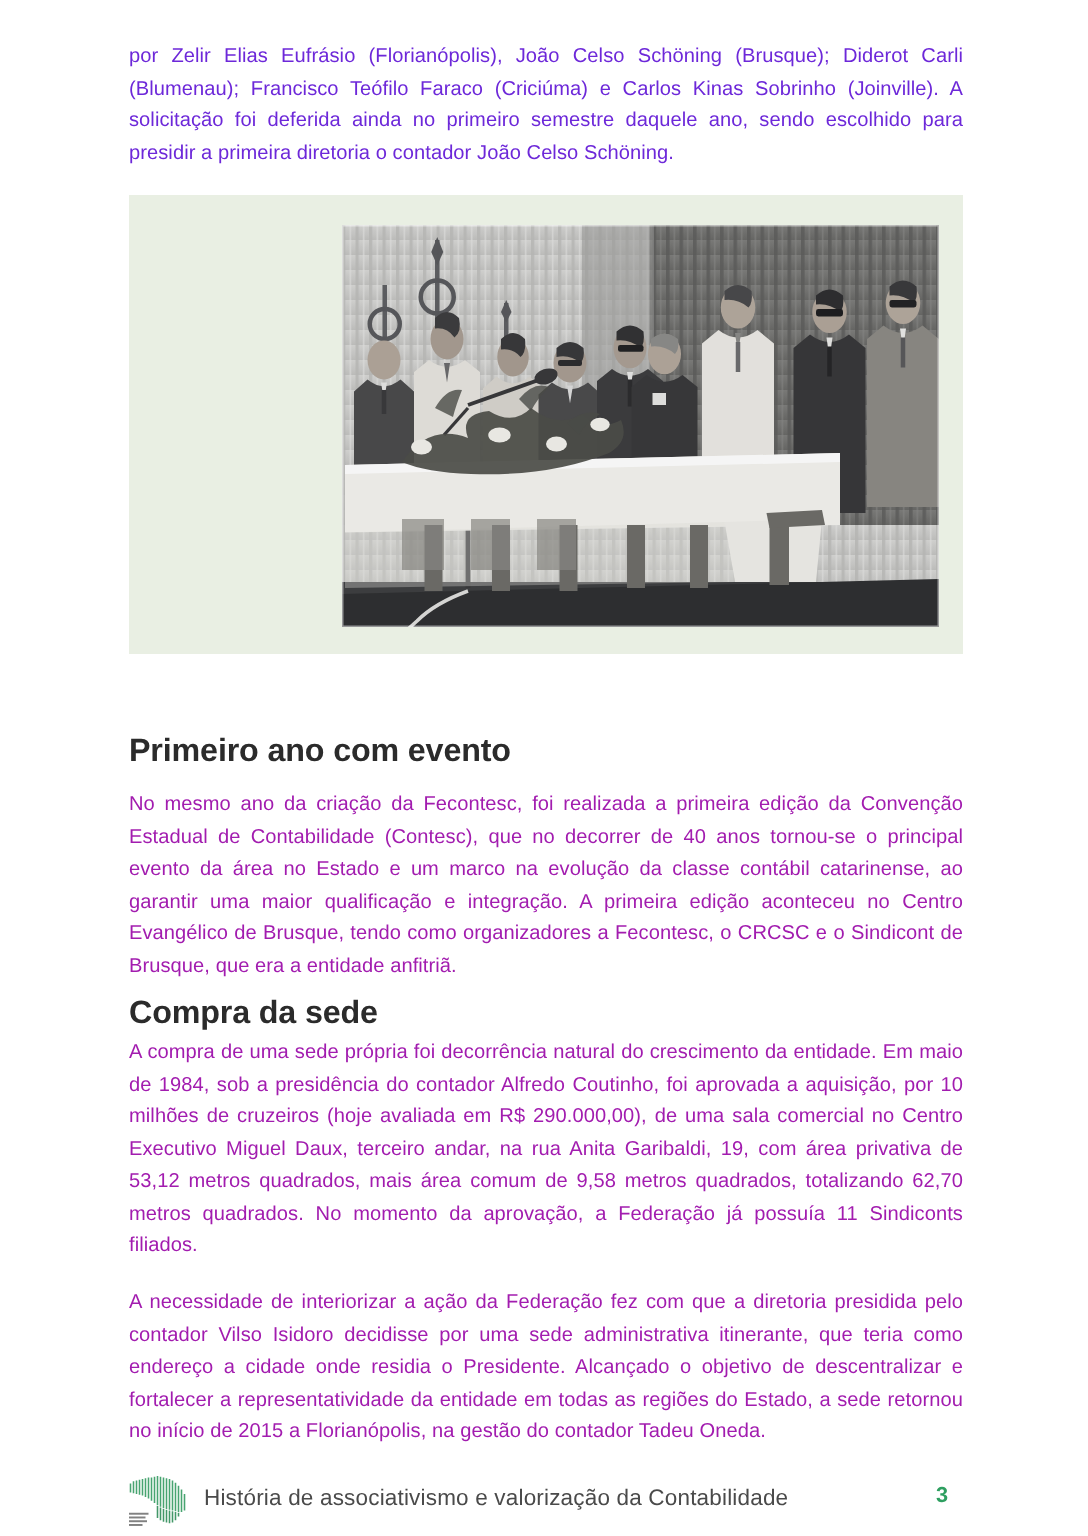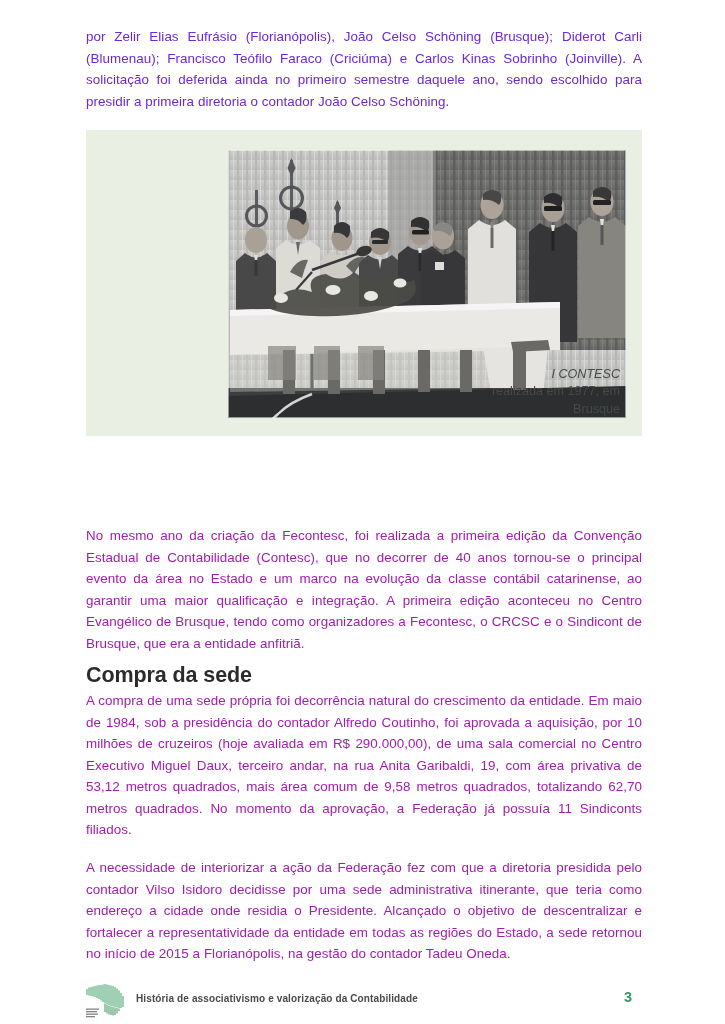--- a/index.html
+++ b/index.html
@@ -109,25 +109,24 @@
     position: absolute;
     left: 82px;
     top: 0px;
     width: 46px;
     height: 38px;
   }
   .footer-text {
     position: absolute;
     left: 136px;
     top: 11px;
-    font-size: 10px;
+    font-size: 15px;
     line-height: 12px;
     color: #4a4a4a;
     letter-spacing: 0.12px;
-    font-weight: bold;
   }
   .footer-page {
     position: absolute;
     left: 624px;
     top: 7px;
     font-size: 14.5px;
     font-weight: bold;
     color: #2e9f60;
     letter-spacing: 0.3px;
   }
@@ -294,26 +293,23 @@
           <rect x="130" y="196" width="26" height="34"></rect>
         </g>
 
         <path d="M84 244 q-22 8 -34 20 q-10 9 -4 4" stroke="#dededc" stroke-width="2.4" fill="none"></path>
 
         <rect x="0" y="0" width="398" height="268" fill="#000" opacity="0.04"></rect>
         <rect x="0" y="0" width="398" height="268" fill="none" stroke="#ffffff" stroke-width="2" opacity="0.5"></rect>
       </svg>
     </div>
 
-    <div class="figure-caption">
-      <span class="cap-em">I CONTESC</span><br>
-      <span>realizada em 1977, em Brusque</span>
-    </div>
   </div>
 
+  <div class="heading" id="heading-evento">Primeiro ano com evento</div>
   <div class="body-par" id="par-evento">No mesmo ano da criação da Fecontesc, foi realizada a primeira edição da Convenção Estadual de Contabilidade (Contesc), que no decorrer de 40 anos tornou-se o principal evento da área no Estado e um marco na evolução da classe contábil catarinense, ao garantir uma maior qualificação e integração. A primeira edição aconteceu no Centro Evangélico de Brusque, tendo como organizadores a Fecontesc, o CRCSC e o Sindicont de Brusque, que era a entidade anfitriã.</div>
 
   <div class="heading" id="heading-sede">Compra da sede</div>
   <div class="body-par" id="par-sede-1">A compra de uma sede própria foi decorrência natural do crescimento da entidade. Em maio de 1984, sob a presidência do contador Alfredo Coutinho, foi aprovada a aquisição, por 10 milhões de cruzeiros (hoje avaliada em R$ 290.000,00), de uma sala comercial no Centro Executivo Miguel Daux, terceiro andar, na rua Anita Garibaldi, 19, com área privativa de 53,12 metros quadrados, mais área comum de 9,58 metros quadrados, totalizando 62,70 metros quadrados. No momento da aprovação, a Federação já possuía 11 Sindiconts filiados.</div>
   <div class="body-par" id="par-sede-2">A necessidade de interiorizar a ação da Federação fez com que a diretoria presidida pelo contador Vilso Isidoro decidisse por uma sede administrativa itinerante, que teria como endereço a cidade onde residia o Presidente. Alcançado o objetivo de descentralizar e fortalecer a representatividade da entidade em todas as regiões do Estado, a sede retornou no início de 2015 a Florianópolis, na gestão do contador Tadeu Oneda.</div>
 
   <div class="footer">
     <div class="footer-logo">
       <svg width="46" height="38" viewBox="0 0 46 38" xmlns="http://www.w3.org/2000/svg">
         <g stroke="#3fa06a" stroke-width="1.05" fill="none" opacity="0.95">

